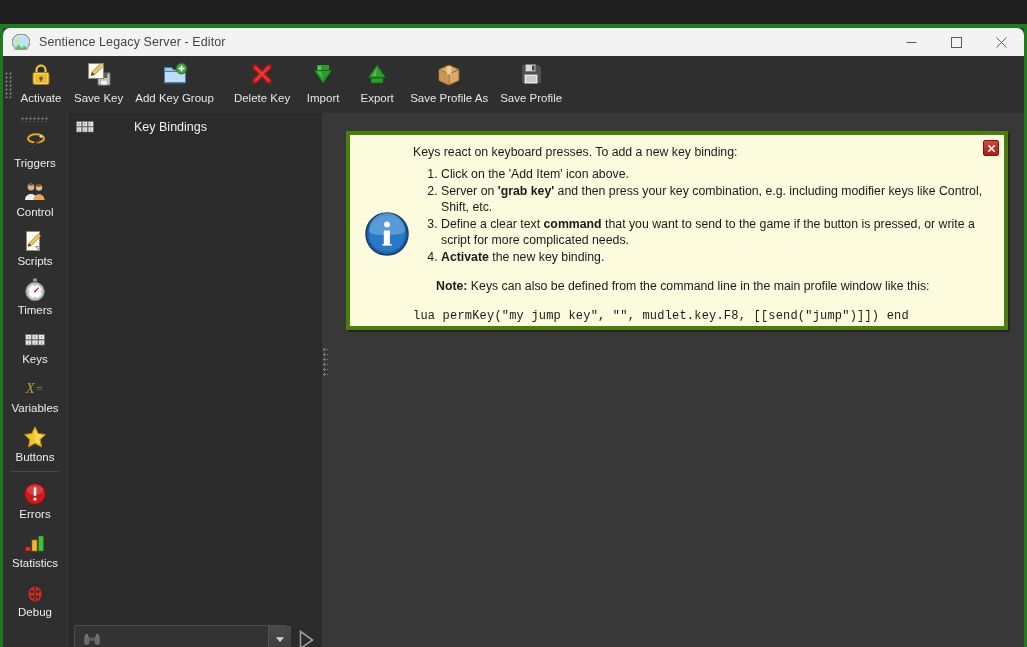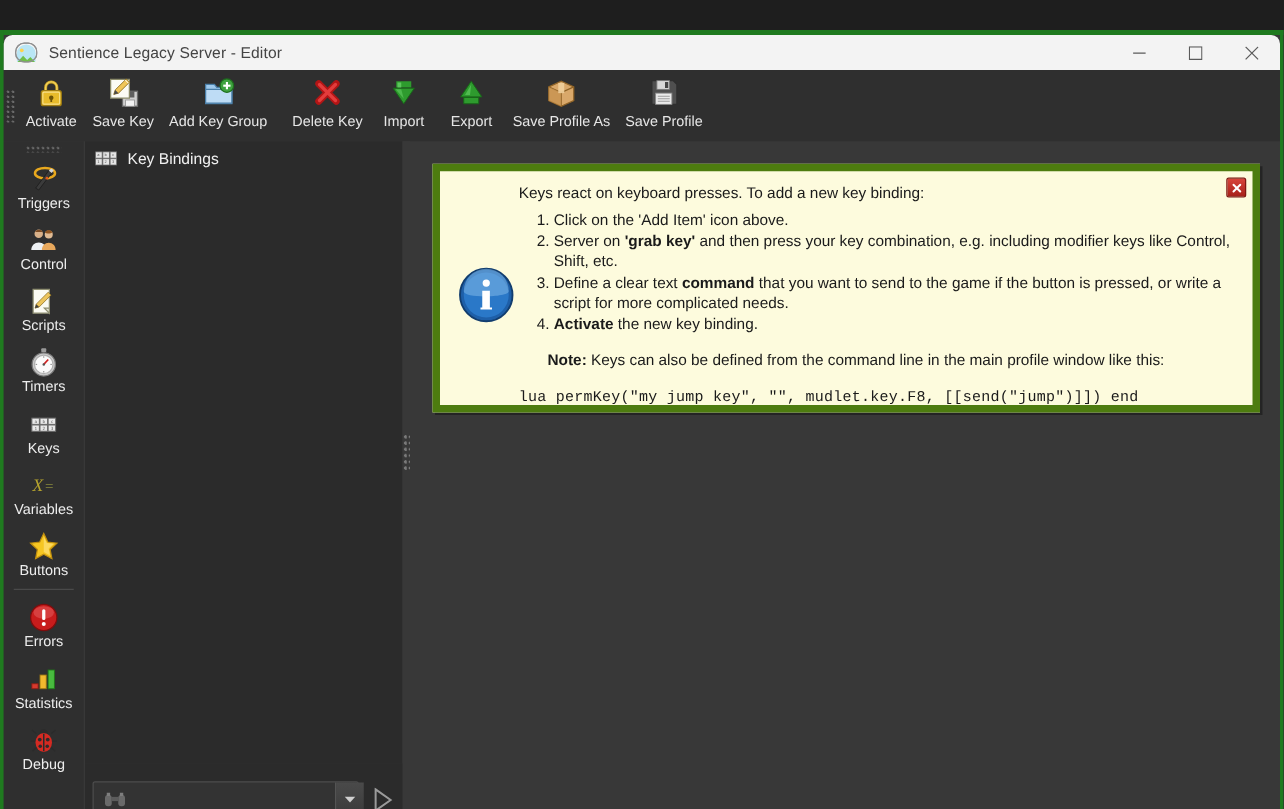--- a/index.html
+++ b/index.html
@@ -188,20 +188,21 @@
     box-sizing: border-box;
     overflow: hidden;
   }
   .tree-row {
     display: flex;
     align-items: center;
     height: 24px;
     padding-left: 8px;
     margin-top: 2px;
     cursor: default;
+    gap: 32px;
   }
   .tree-icon {
     width: 18px; height: 14px;
     margin-right: 8px;
     position: relative;
     flex: 0 0 auto;
   }
   .tree-label {
     font-size: 12.5px;
     color: #f0f0f0;
@@ -282,21 +283,21 @@
     justify-content: center;
     cursor: default;
   }
 
   
   .info-panel {
     position: absolute;
     left: 346px; top: 107px;
     width: 662px; height: 199px;
     background: #fdfbdd;
-    border: 6px solid #4d7c0f;
+    border: 4px solid #4d7c0f;
     box-shadow: 2px 2px 0 rgba(0,0,0,0.35);
     box-sizing: border-box;
     overflow: hidden;
   }
   .info-close {
     position: absolute;
     right: 5px; top: 5px;
     width: 14px; height: 14px;
     background: linear-gradient(#d8453c, #a72119);
     border: 1px solid #7e1711;

